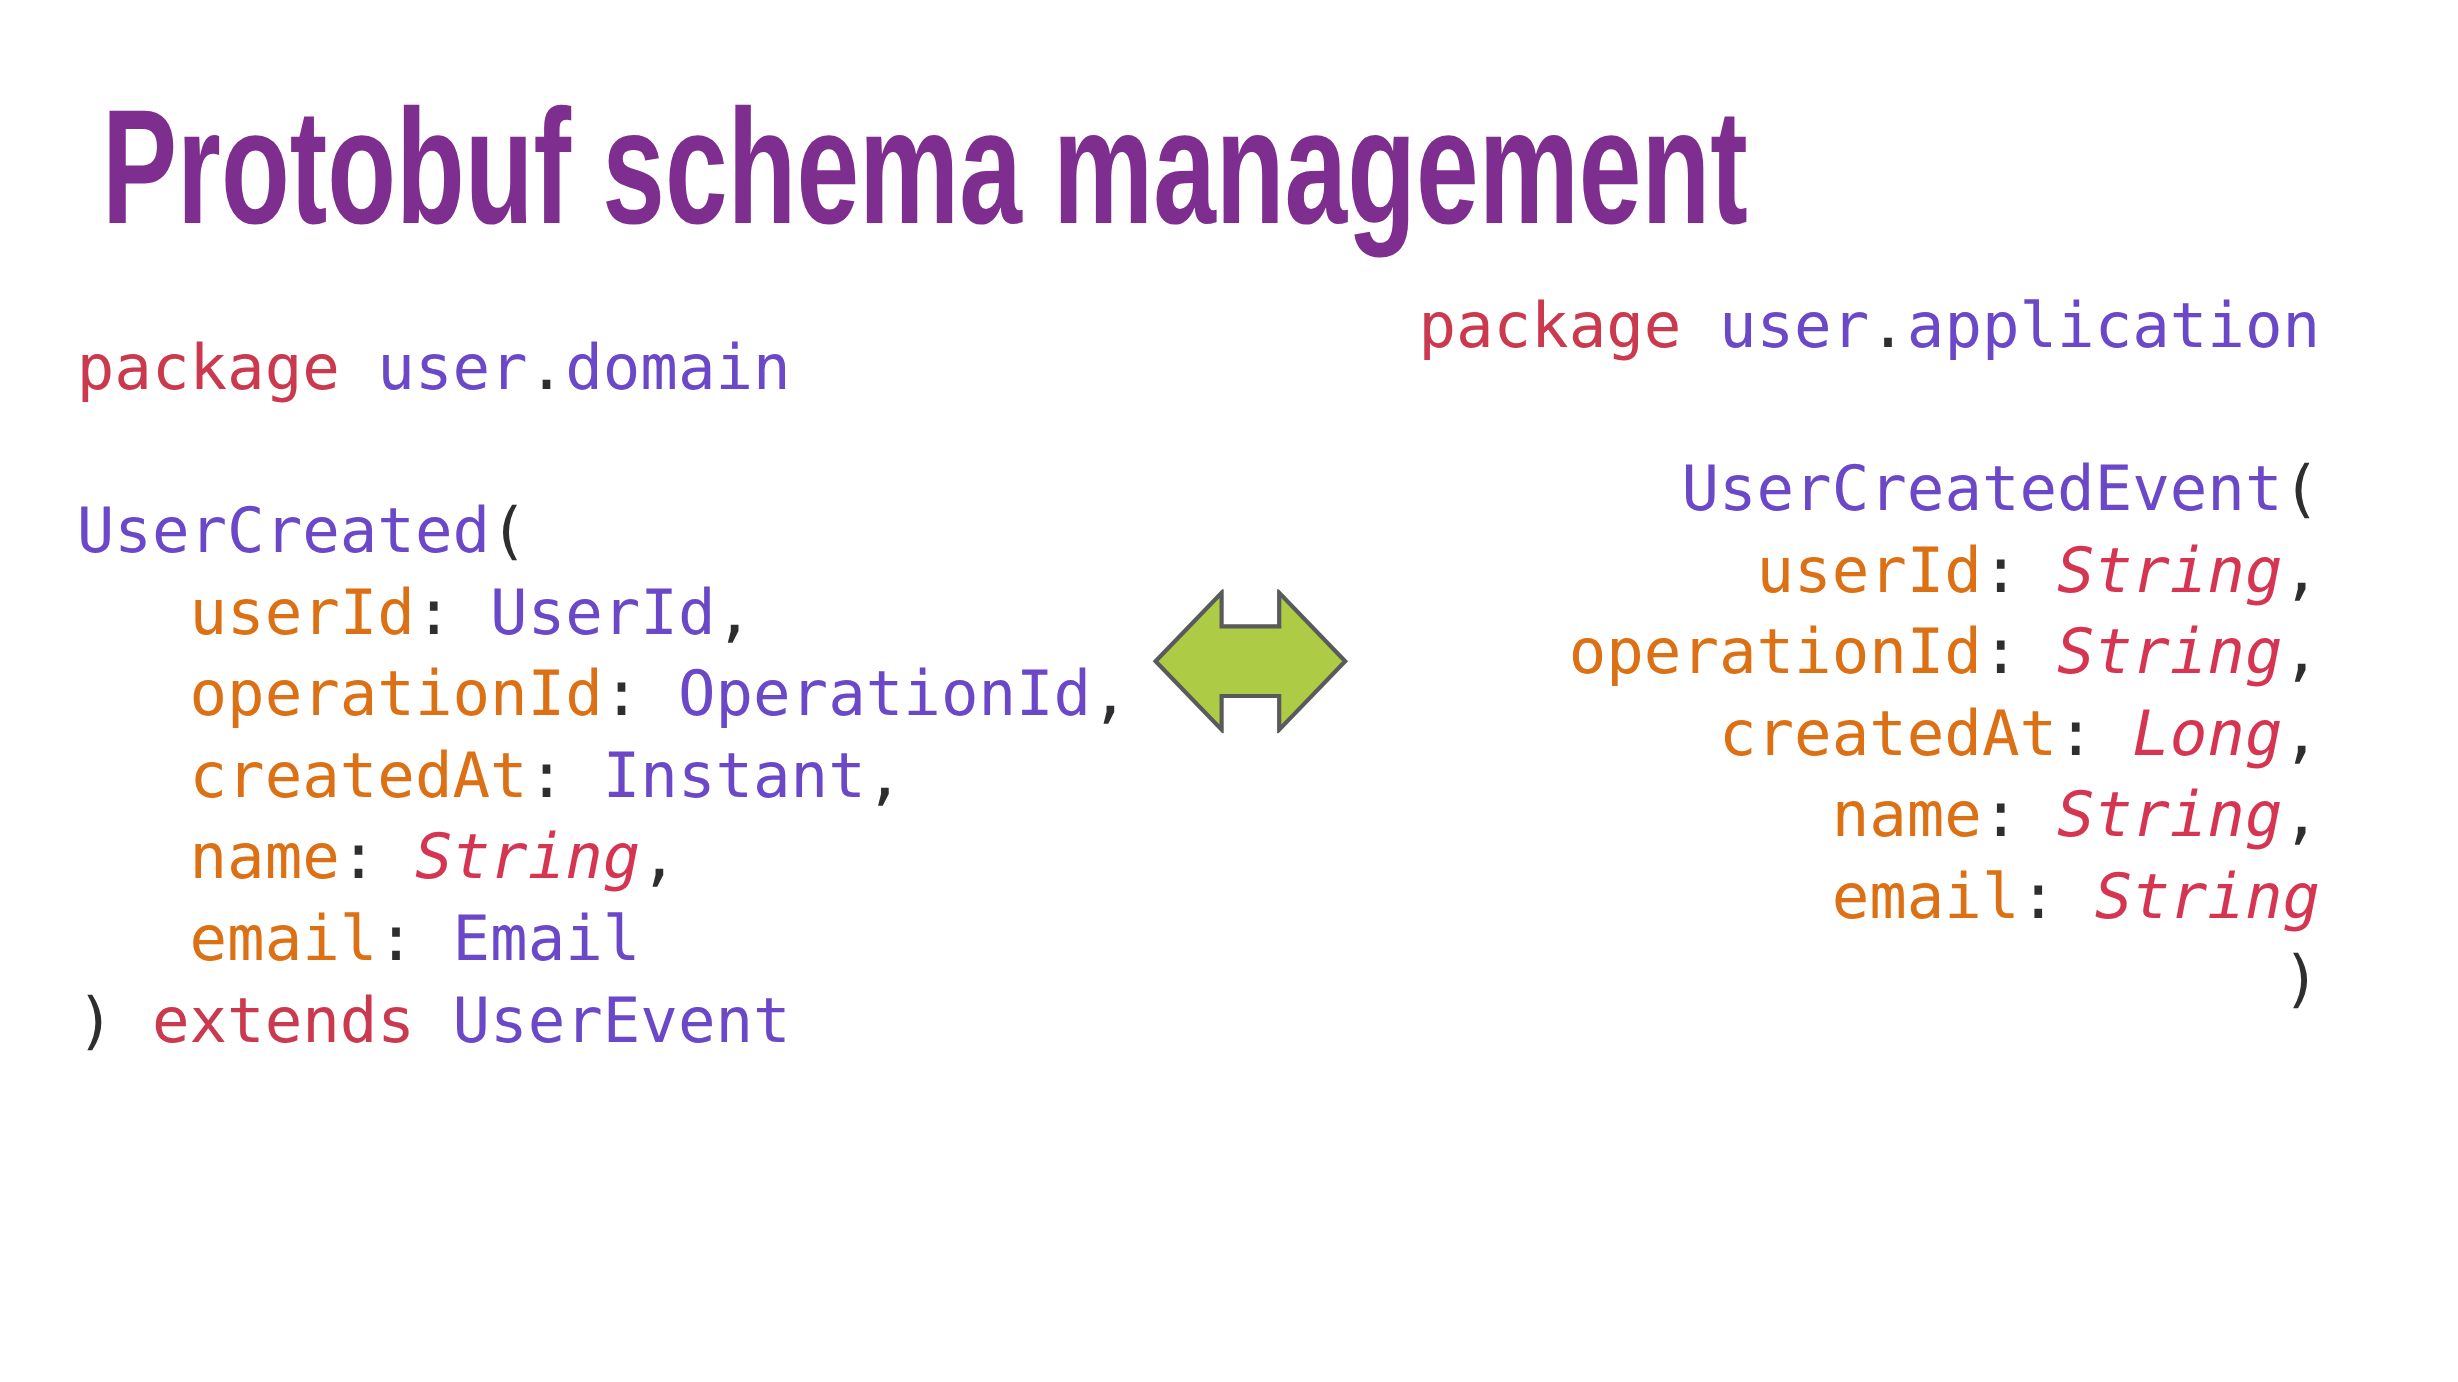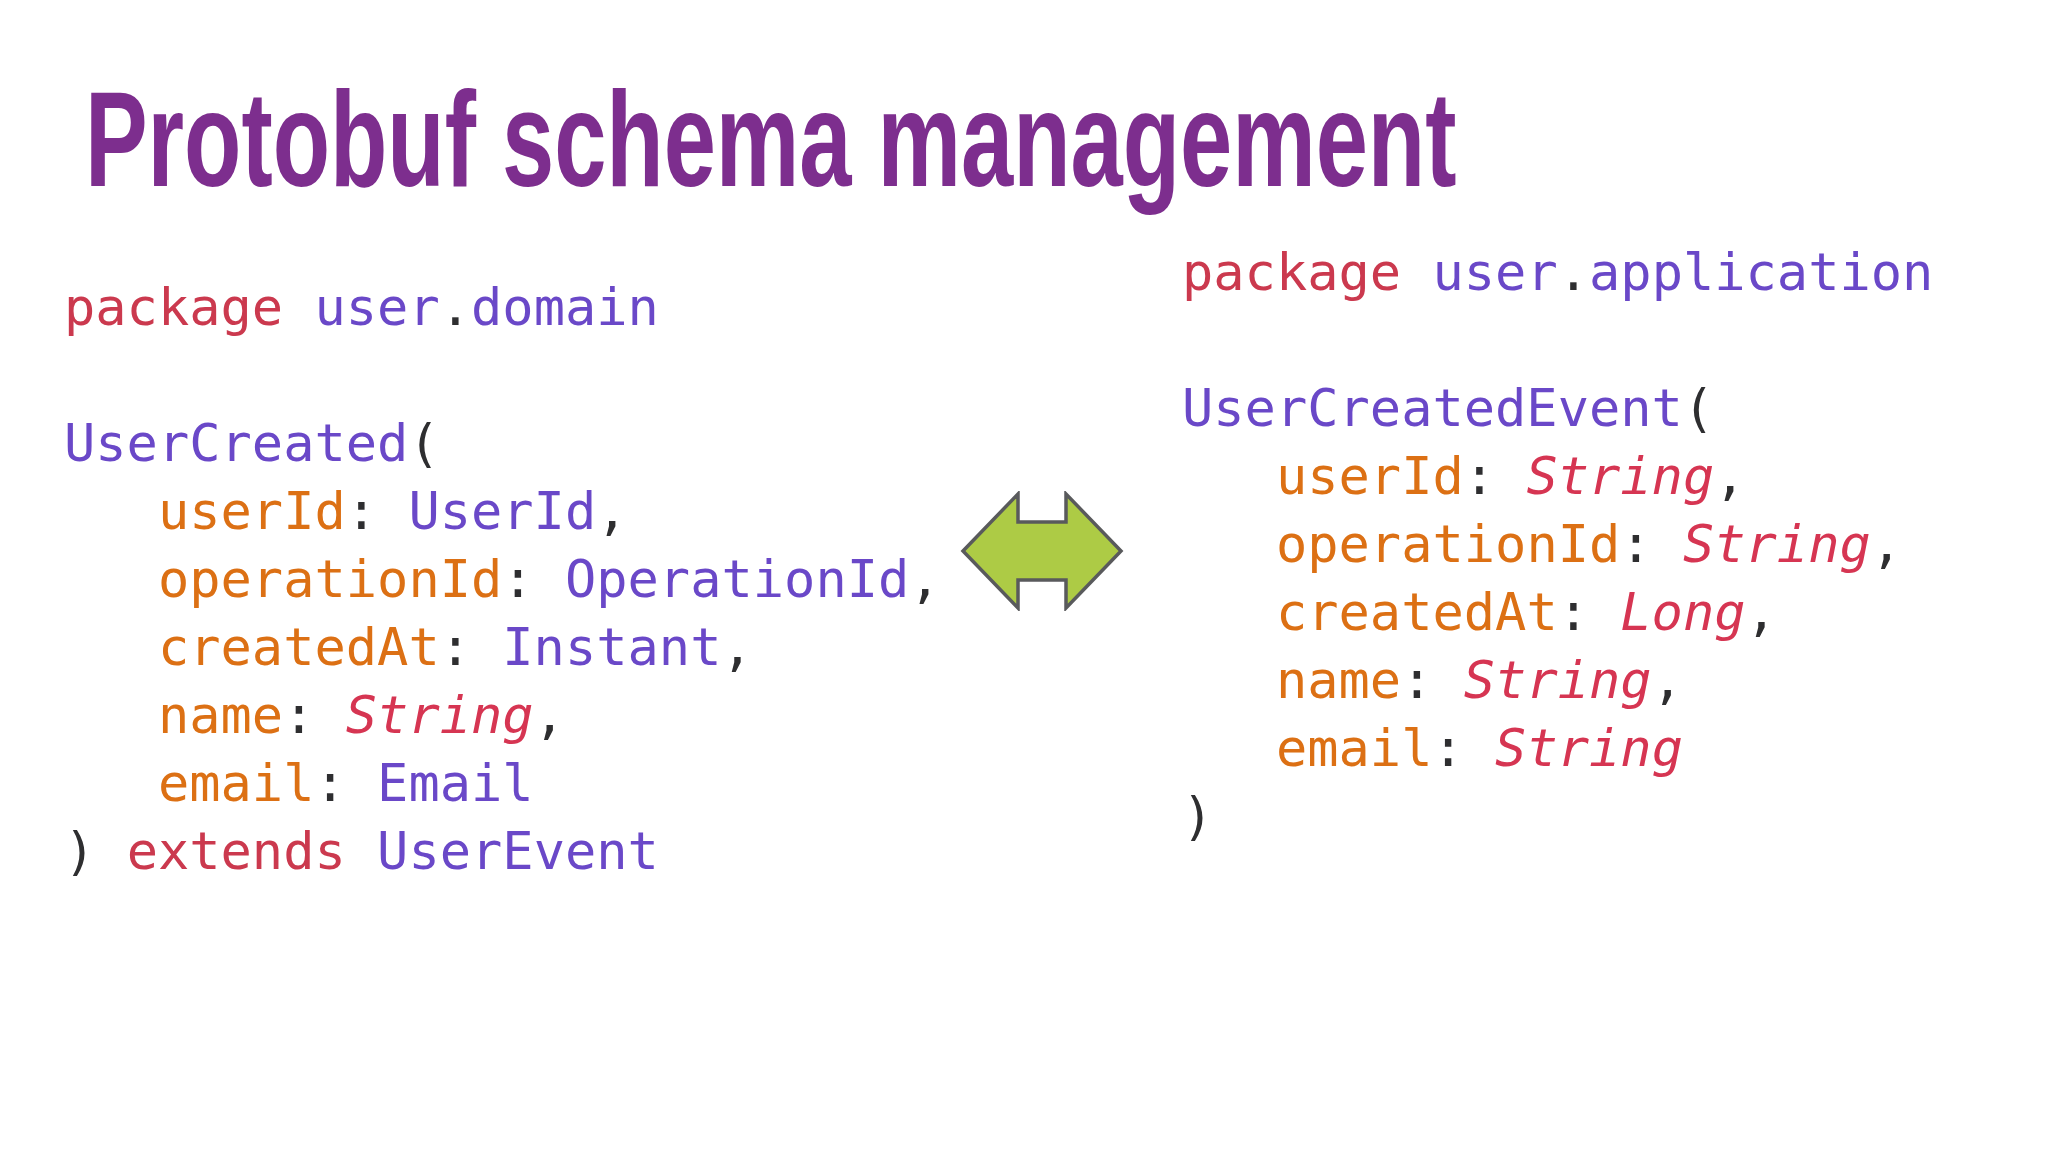--- a/index.html
+++ b/index.html
@@ -48,21 +48,21 @@
     position: absolute;
     top: 238px;
     margin: 0;
     font-family: "DejaVu Sans Mono", "Liberation Mono", monospace;
     font-size: 52px;
     line-height: 68px;
     white-space: pre;
     color: var(--c-punct);
   }
   .code-block-left  { left: 64px; margin-top: 35px; }
-  .code-block-right { left: 1182px; }
+  .code-block-right { left: 1182px; text-align: right; }
   .code-line { min-height: 68px; white-space: pre; }
   .tok-keyword { color: var(--c-keyword); }
   .tok-ident   { color: var(--c-ident); }
   .tok-field   { color: var(--c-field); }
   .tok-builtin { color: var(--c-builtin); font-style: italic; }
   .tok-punct   { color: var(--c-punct); }
   .arrow-svg {
     position: absolute;
     left: 960px;
     top: 491px;

